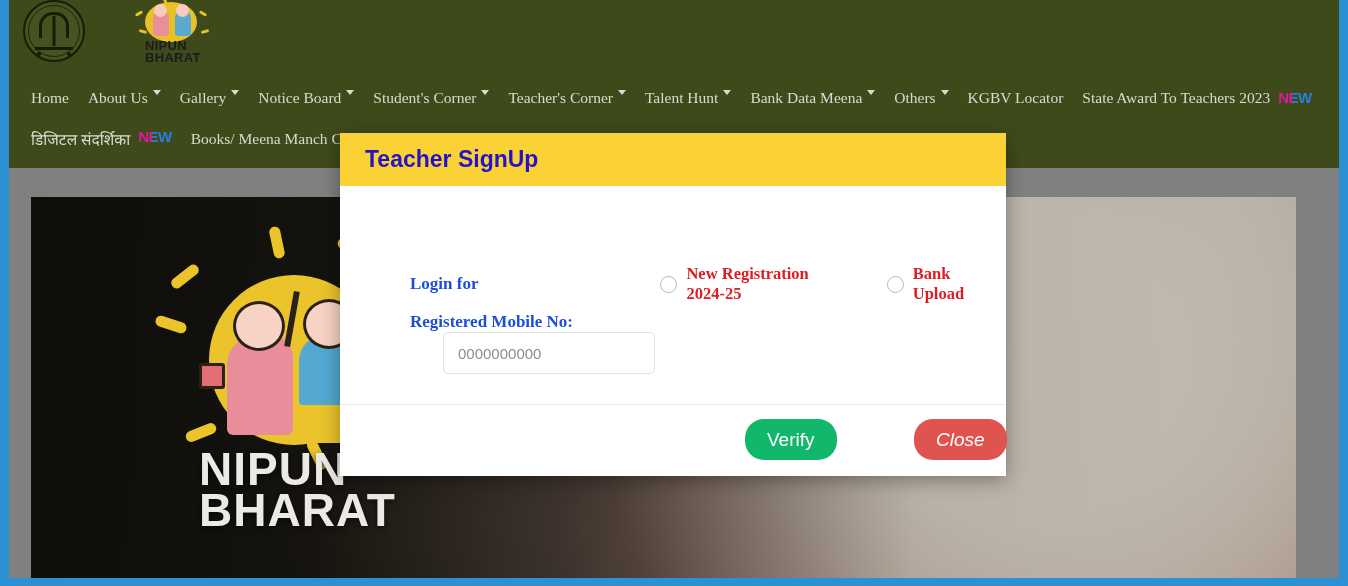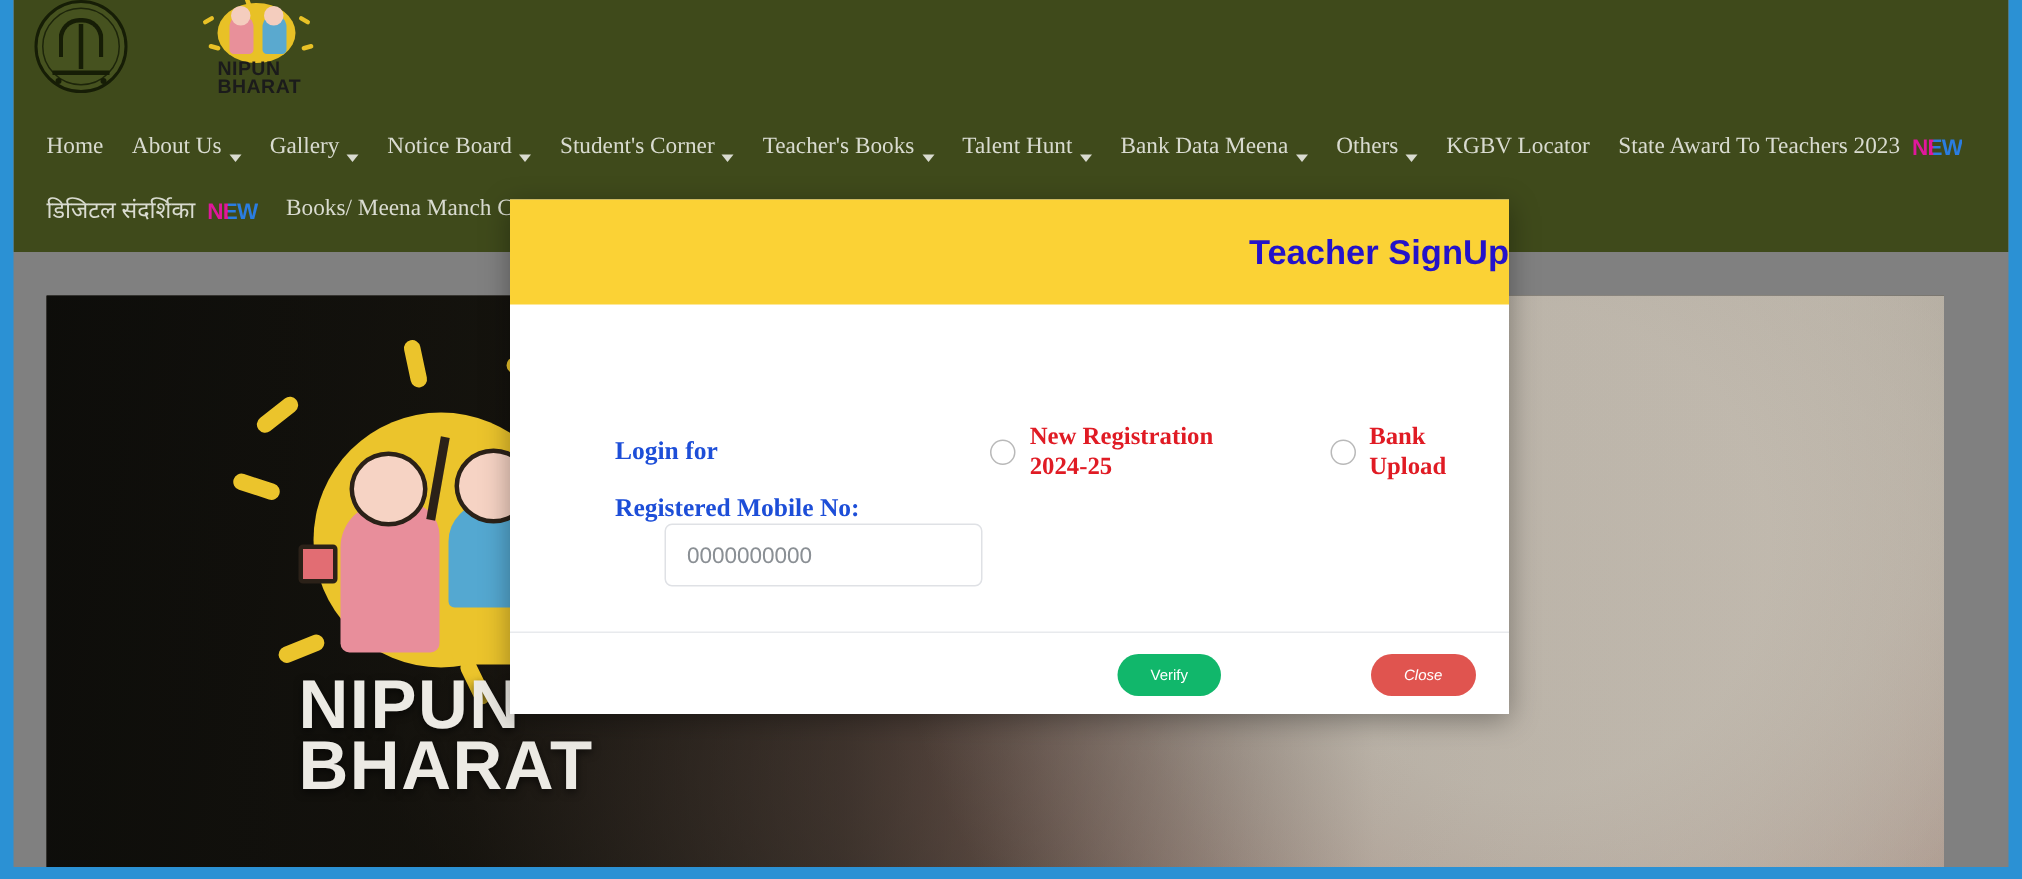--- a/index.html
+++ b/index.html
@@ -154,21 +154,21 @@
   }
   #nav-row-1 { top: 89px; }
   #nav-row-2 { top: 128px; }
 
   .nav-item {
     color: #d9dbd0;
     font-family: "Liberation Serif", serif;
     font-size: 15.5px;
     margin-right: 19px;
     display: inline-flex;
-    align-items: flex-end;
+    align-items: flex-start;
     gap: 5px;
     cursor: pointer;
   }
   .caret {
     display: inline-block;
     width: 0; height: 0;
     border-left: 4px solid transparent;
     border-right: 4px solid transparent;
     border-top: 5px solid #d9dbd0;
     position: relative;
@@ -294,26 +294,25 @@
   
   #modal {
     position: absolute;
     left: 331px; top: 133px;
     width: 666px; height: 343px;
     background: #ffffff;
     box-shadow: 0 4px 18px rgba(0,0,0,0.35);
     z-index: 50;
   }
   #modal-header {
-    height: 70px;
+    height: 53px;
     background: #fbd235;
     display: flex;
     align-items: center;
     padding-left: 25px;
-    justify-content: flex-end;
   }
   #modal-title {
     color: #2413c9;
     font-family: "Liberation Sans", sans-serif;
     font-weight: bold;
     font-size: 23px;
   }
   #modal-body {
     position: relative;
     height: 218px;
@@ -372,26 +371,26 @@
   #mobile-input::placeholder { color: #8a8f94; }
 
   #modal-footer {
     position: relative;
     height: 72px;
     border-top: 1px solid #e8eaed;
   }
   .modal-btn {
     position: absolute;
     top: 14px;
-    height: 28px;
+    height: 41px;
     border: none;
     border-radius: 19px;
     color: #ffffff;
     font-family: "Liberation Sans", sans-serif;
-    font-size: 10px;
+    font-size: 19px;
     cursor: pointer;
     padding: 0 22px;
   }
   #btn-verify { left: 405px; background: #11b76b; min-width: 68px; }
   #btn-close  { left: 574px; background: #e0544f; min-width: 68px; font-style: italic; }
 </style>
 </head>
 <body>
 
 <div id="page-frame">
@@ -441,21 +440,21 @@
         </span>
         <span class="nav-item">
           <span>Notice Board</span>
           <span class="caret"></span>
         </span>
         <span class="nav-item">
           <span>Student's Corner</span>
           <span class="caret"></span>
         </span>
         <span class="nav-item">
-          <span>Teacher's Books</span>
+          <span>Teacher's Corner</span>
           <span class="caret"></span>
         </span>
         <span class="nav-item">
           <span>Talent Hunt</span>
           <span class="caret"></span>
         </span>
         <span class="nav-item">
           <span>Bank Data Meena</span>
           <span class="caret"></span>
         </span>

